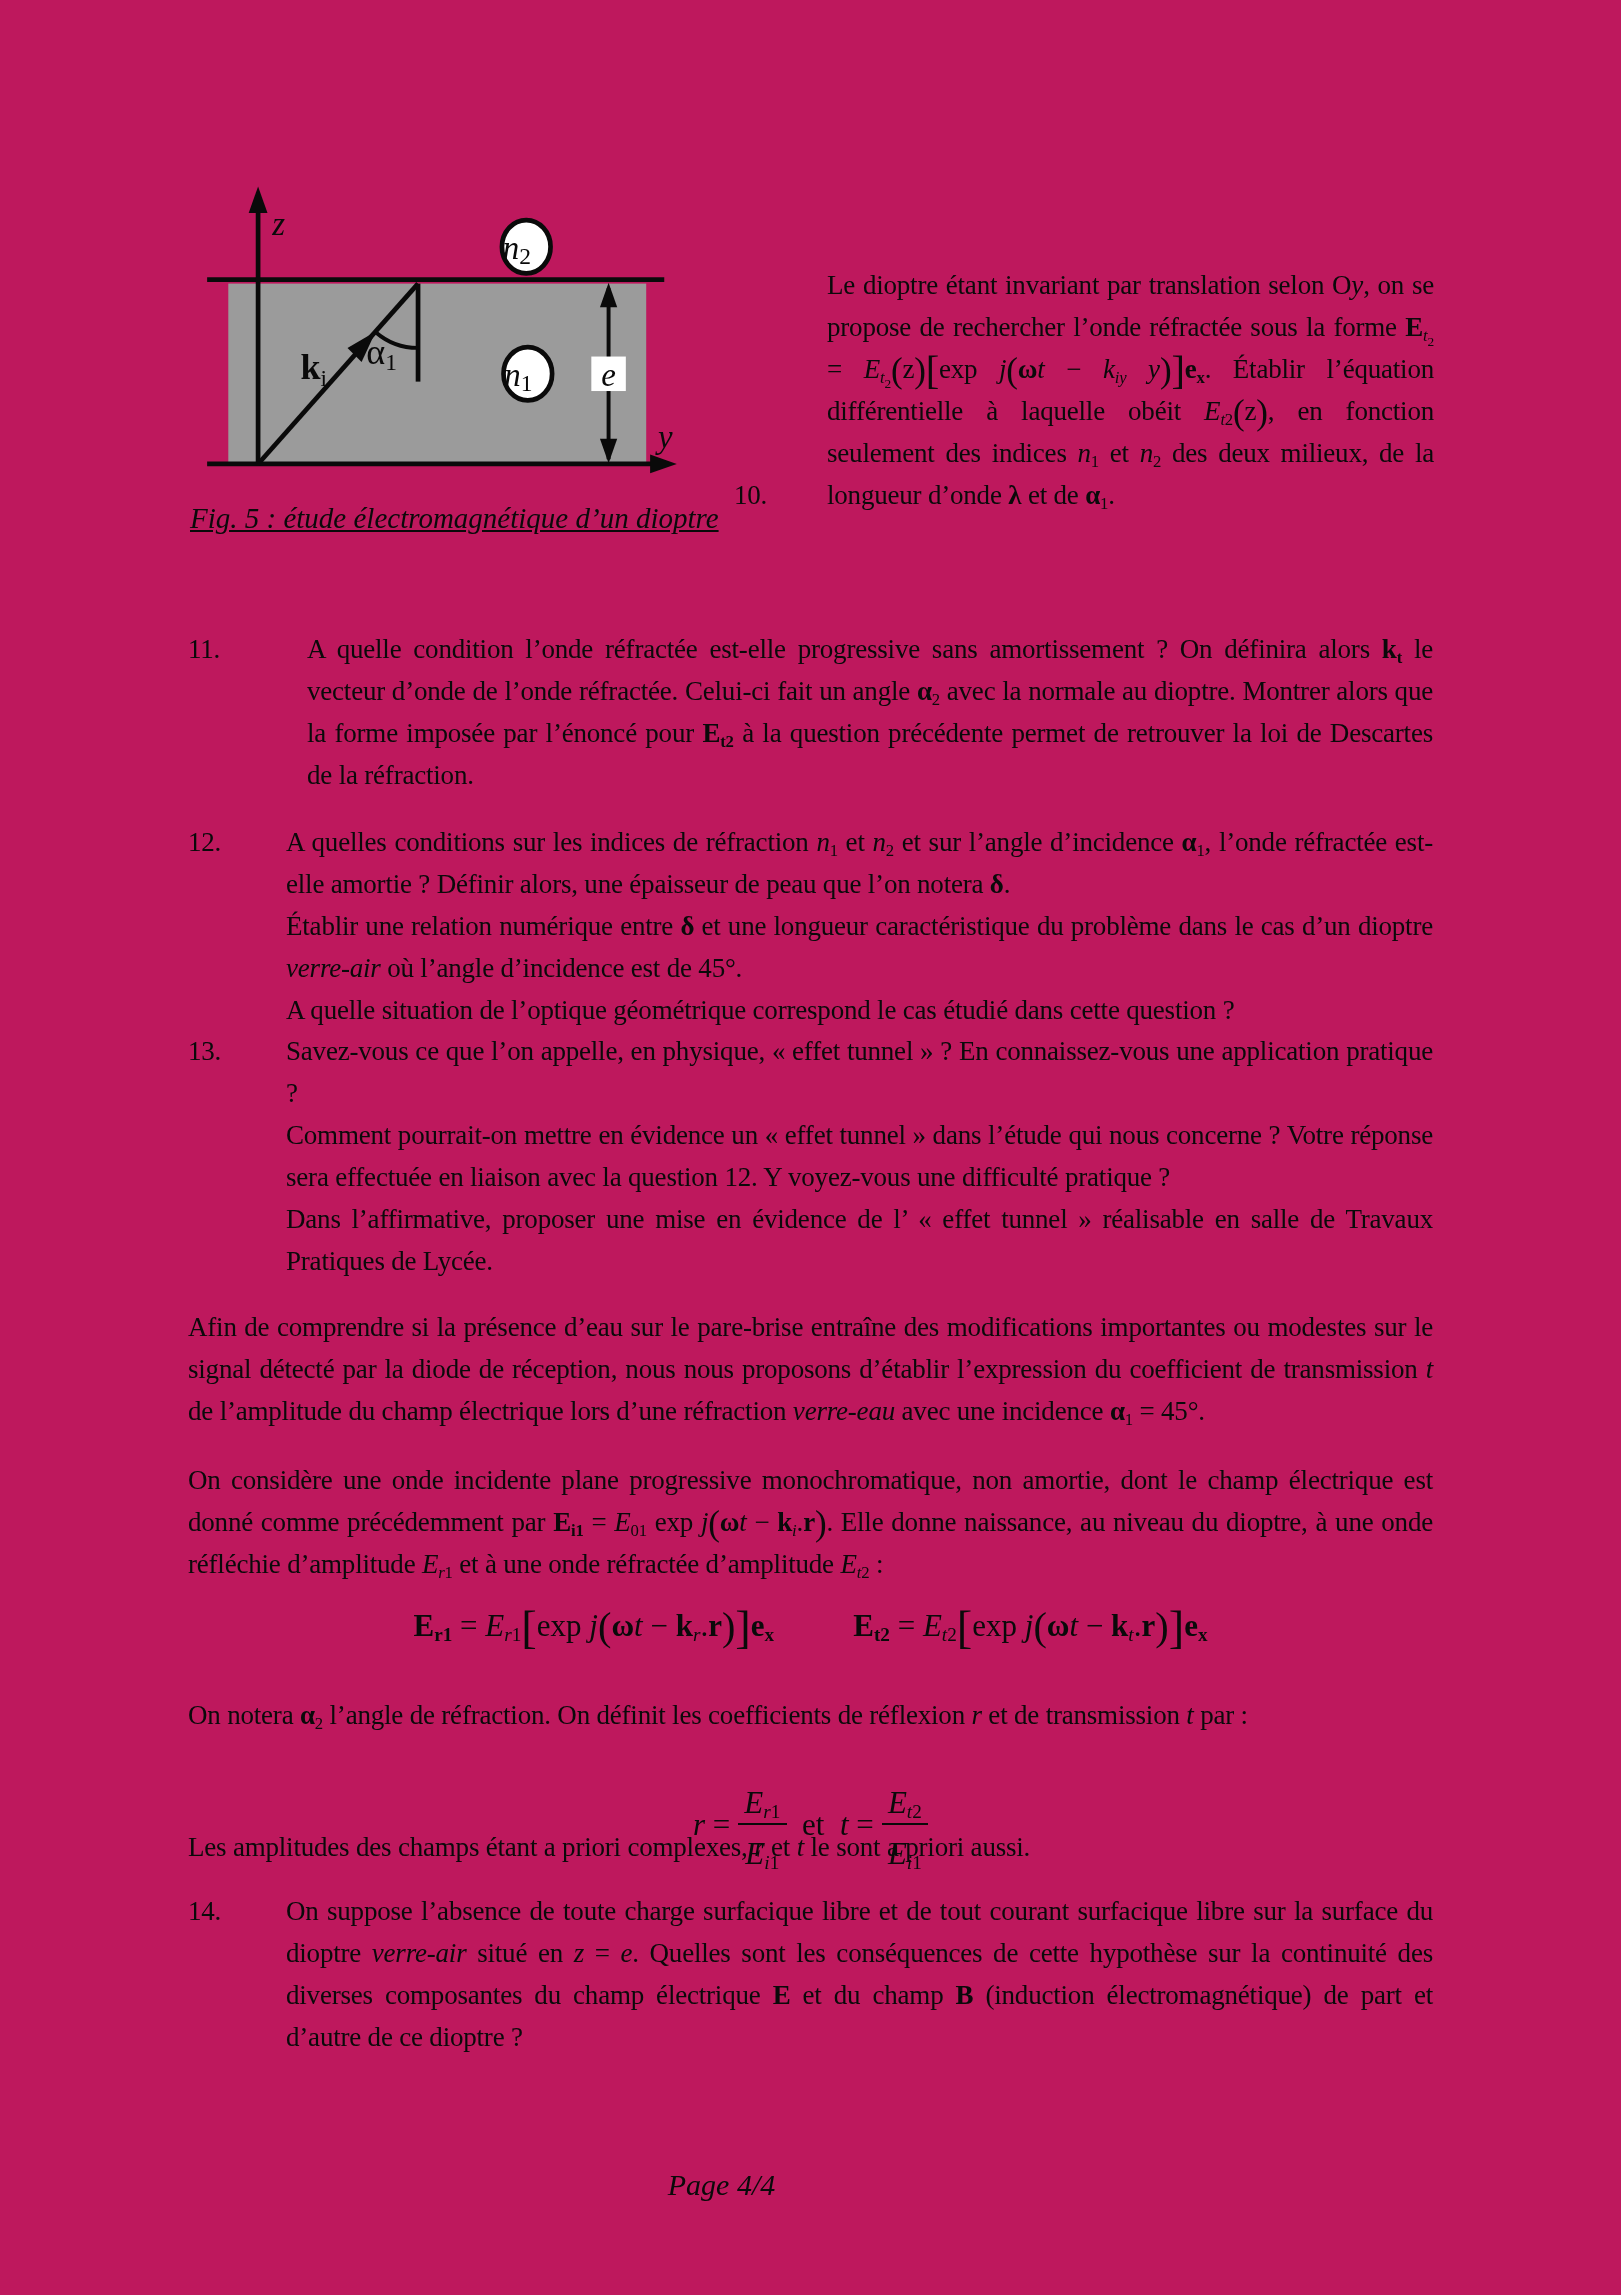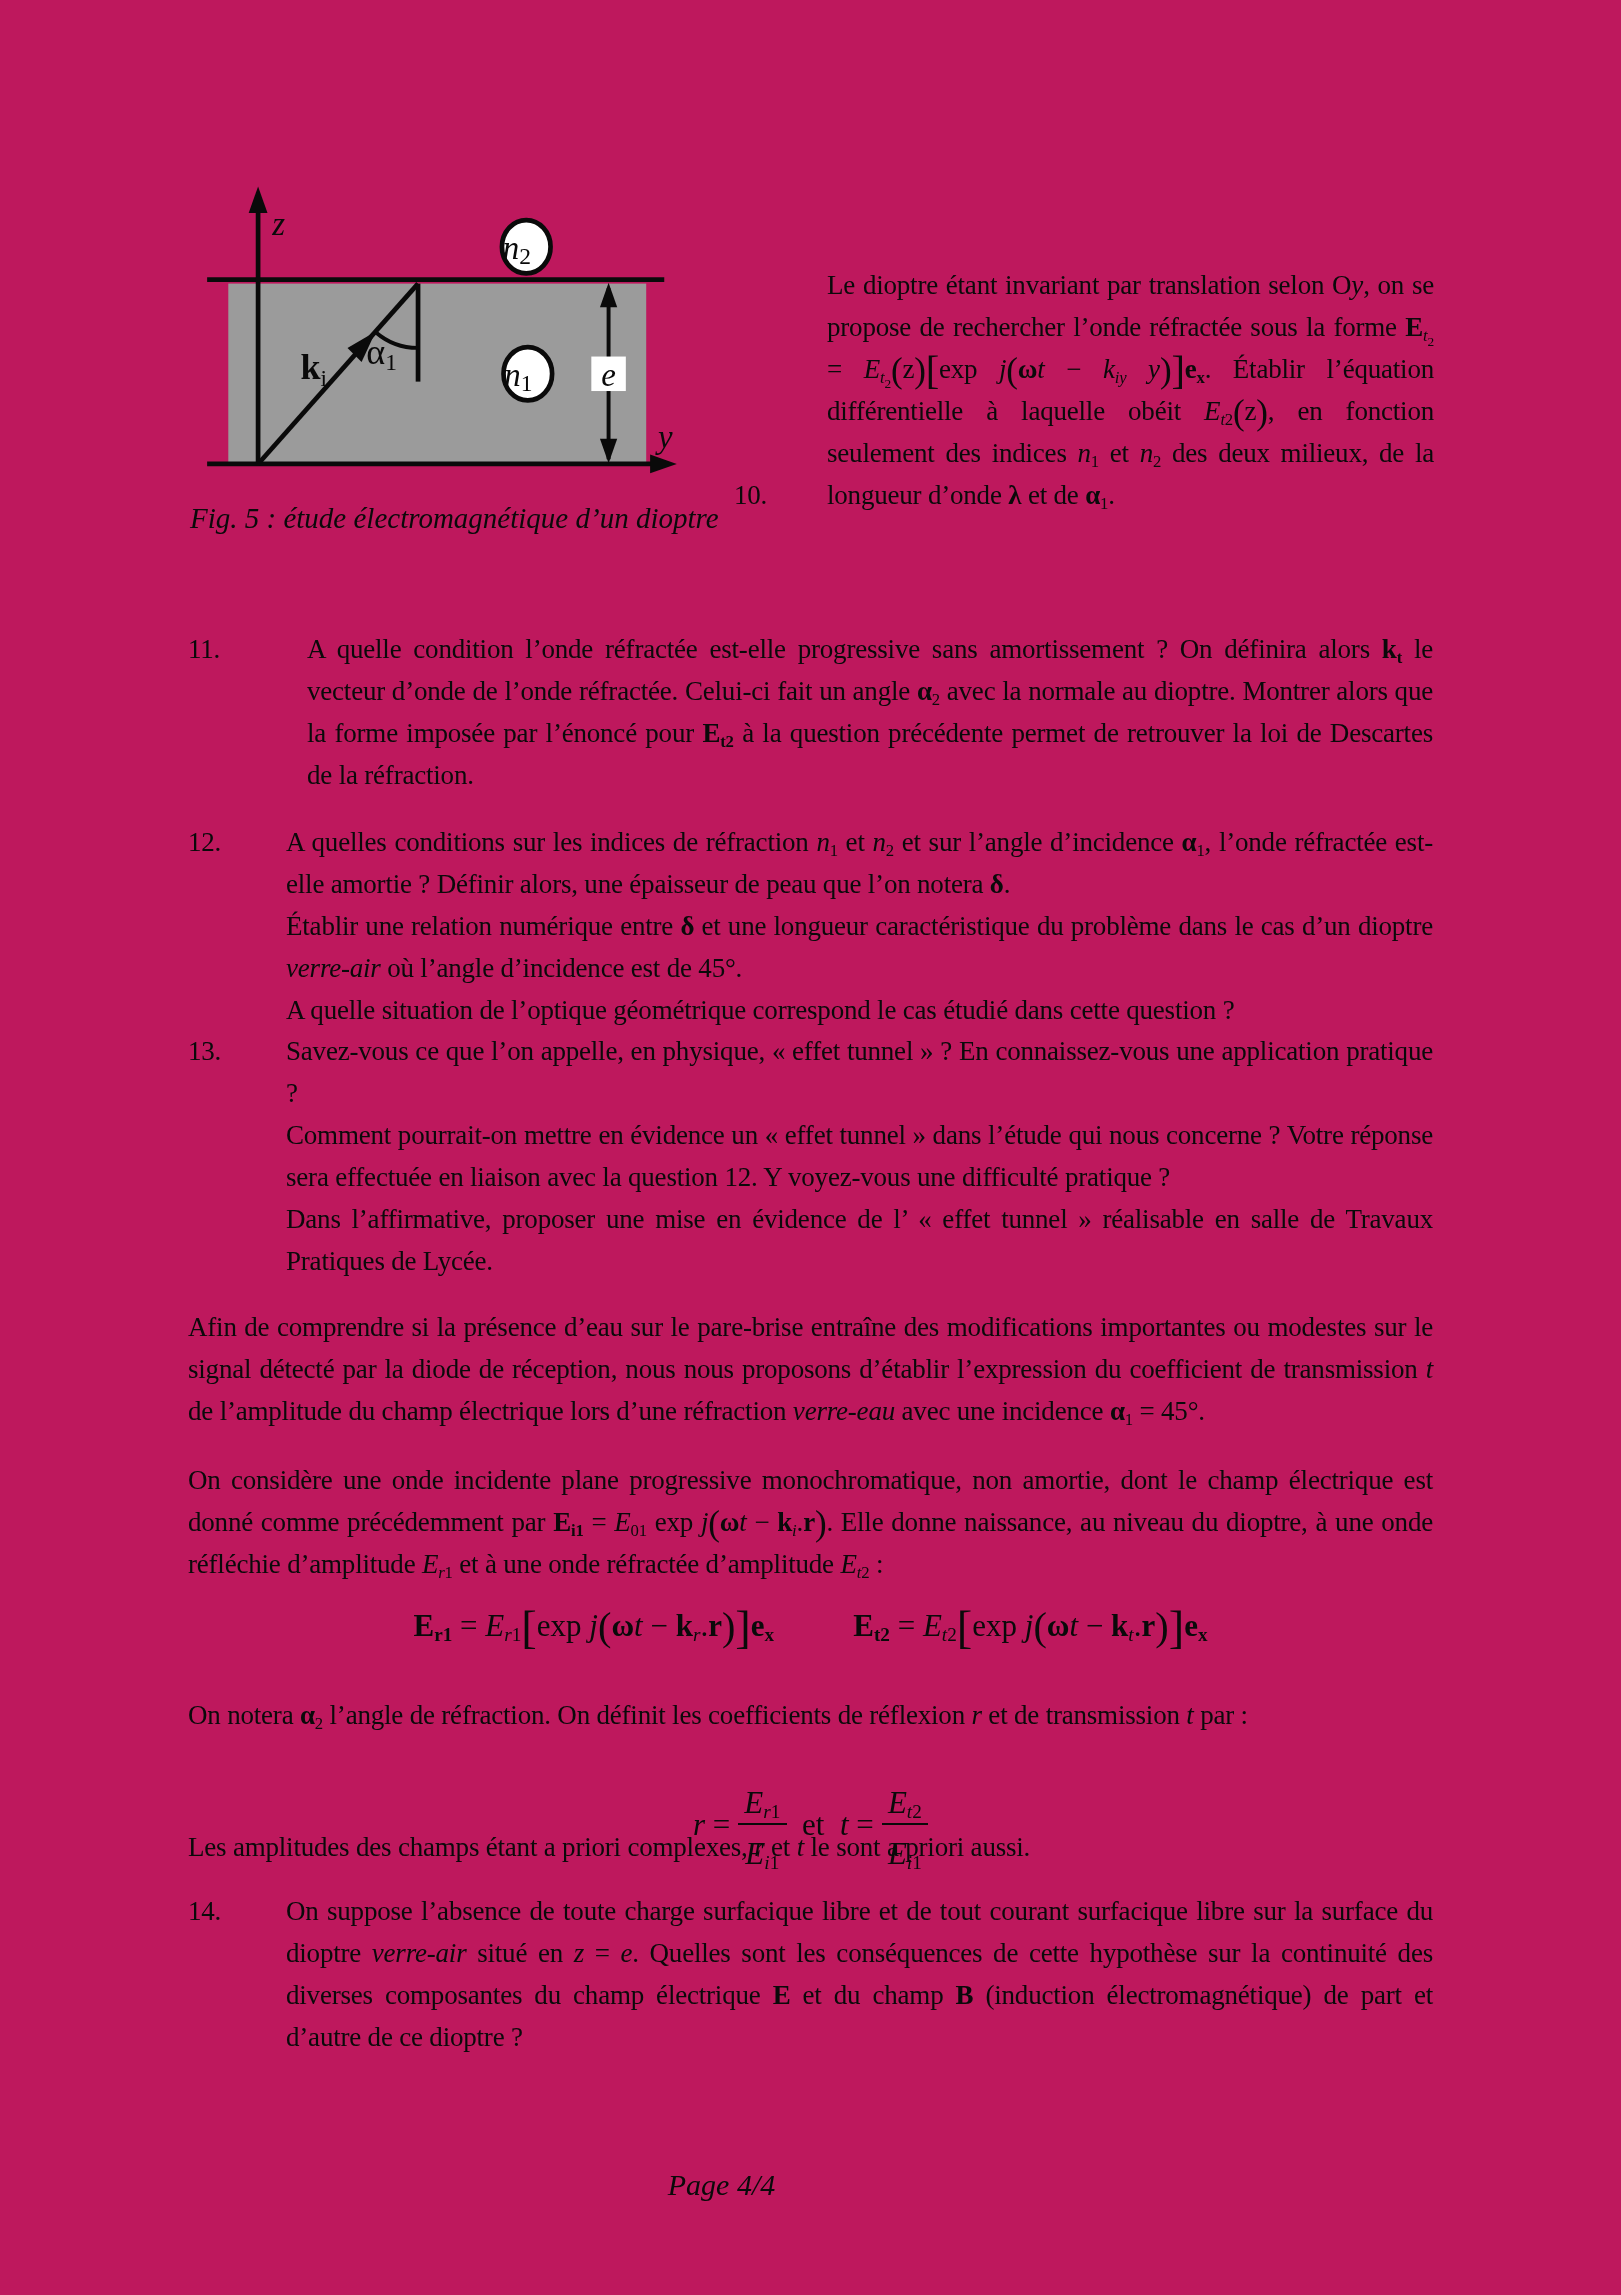--- a/index.html
+++ b/index.html
@@ -29,21 +29,21 @@
     display:flex;justify-content:center;gap:79px;
     font-size:31px;letter-spacing:0;
   }
   .eq2row{
     display:flex;justify-content:center;align-items:center;gap:14px;
     font-size:31px;
   }
   .frac{display:inline-block;vertical-align:middle;text-align:center;line-height:1.15;}
   .frac .num{display:block;border-bottom:2.4px solid #0a0a0a;padding:0 6.3px 2.4px;}
   .frac .den{display:block;padding-top:11px;}
-  .caption{font-style:italic;font-size:29px;letter-spacing:0;}
+  .caption{font-style:italic;font-size:29px;letter-spacing:0;text-decoration:underline;}
   .footer{font-style:italic;font-size:30px;text-align:center;letter-spacing:0;}
   svg text{font-family:"Liberation Serif","DejaVu Serif",serif;fill:#0a0a0a;}
 </style>
 </head>
 <body>
 
 <div class="page">
 
   <svg class="abs" style="left:177px;top:166px;" width="526" height="345" viewBox="225 212 670 440">
 

